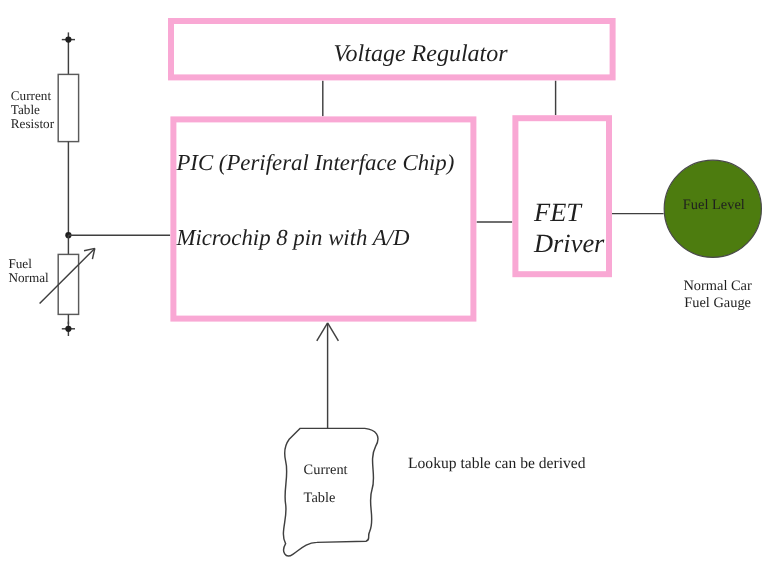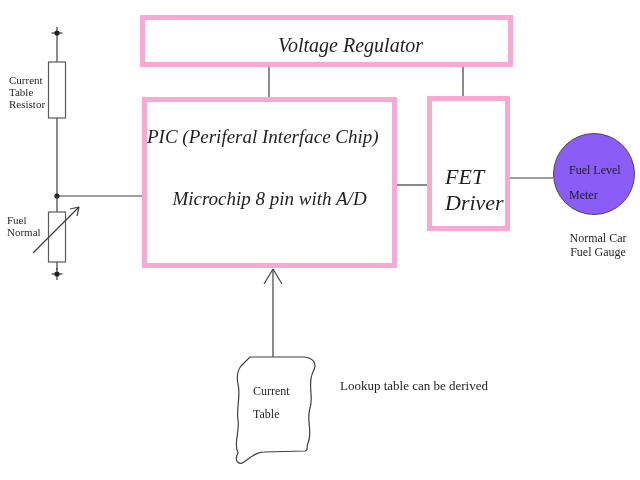--- a/index.html
+++ b/index.html
@@ -7,25 +7,25 @@
     position:relative;width:640px;height:480px;background:#fff;overflow:hidden;
     font-family:"Liberation Serif","DejaVu Serif",serif;color:#1f1f1f;
   }
   svg{position:absolute;left:0;top:0;}
   .box{position:absolute;border:5px solid #f9a8d4;background:#fff;box-sizing:border-box;font-style:italic;}
   .vr-box{left:140px;top:15px;width:373px;height:52px;}
   .vr-label{position:absolute;left:0;top:14px;width:100%;text-align:center;
             font-size:20px;padding-left:48px;box-sizing:border-box;white-space:nowrap;}
   .pic-box{left:142px;top:97px;width:255px;height:171px;}
   .pic-line1{position:absolute;left:0;top:24px;width:100%;text-align:left;font-size:19px;white-space:nowrap;}
-  .pic-line2{position:absolute;left:0;top:86px;width:100%;text-align:center;font-size:19px;white-space:nowrap;}
+  .pic-line2{position:absolute;left:0;top:86px;width:100%;text-align:left;font-size:19px;white-space:nowrap;}
   .fet-box{left:427px;top:96px;width:83px;height:135px;}
   .fet-text{position:absolute;left:13px;top:63px;font-size:22px;line-height:26px;}
   .meter-circle{position:absolute;left:553px;top:133px;width:82px;height:82px;
-                border:1px solid #4a4a4a;border-radius:50%;background:#8b5cf6;box-sizing:border-box;}
+                border:1px solid #4a4a4a;border-radius:50%;background:#4d7c0f;box-sizing:border-box;}
   .meter-text{position:absolute;left:15px;top:24px;font-size:12px;line-height:25px;white-space:nowrap;}
   .gauge-caption{position:absolute;left:548px;top:231px;width:100px;text-align:center;
                  font-size:12px;line-height:14px;}
   .csr-label{position:absolute;left:9px;top:74px;font-size:11px;line-height:12px;}
   .ts-label{position:absolute;left:7px;top:214px;font-size:11px;line-height:12px;}
   .scroll-label{position:absolute;left:253px;top:380px;font-size:12px;line-height:23px;}
   .note{position:absolute;left:340px;top:375px;font-size:13px;line-height:22px;}
   .note .l2{padding-left:3px;}
 </style>
 </head>
@@ -101,21 +101,20 @@
   <div class="box fet-box">
     <div class="fet-text">
       <div>FET</div>
       <div>Driver</div>
     </div>
   </div>
 
   <div class="meter-circle">
     <div class="meter-text">
       <div>Fuel Level</div>
-      <div>Meter</div>
     </div>
   </div>
 
   <div class="gauge-caption">
     <div>Normal Car</div>
     <div>Fuel Gauge</div>
   </div>
 
   <div class="csr-label">
     <div>Current</div>

